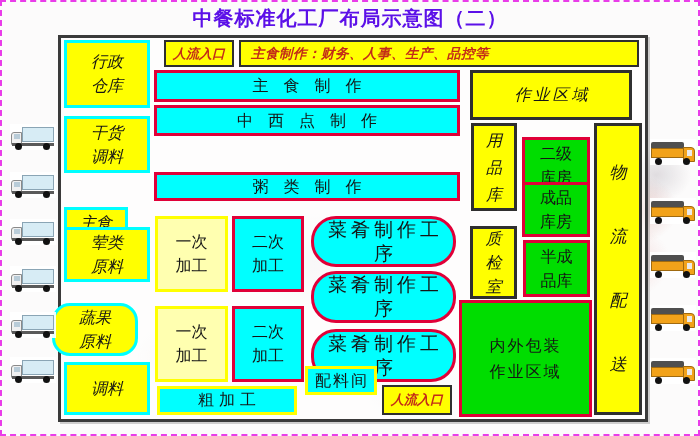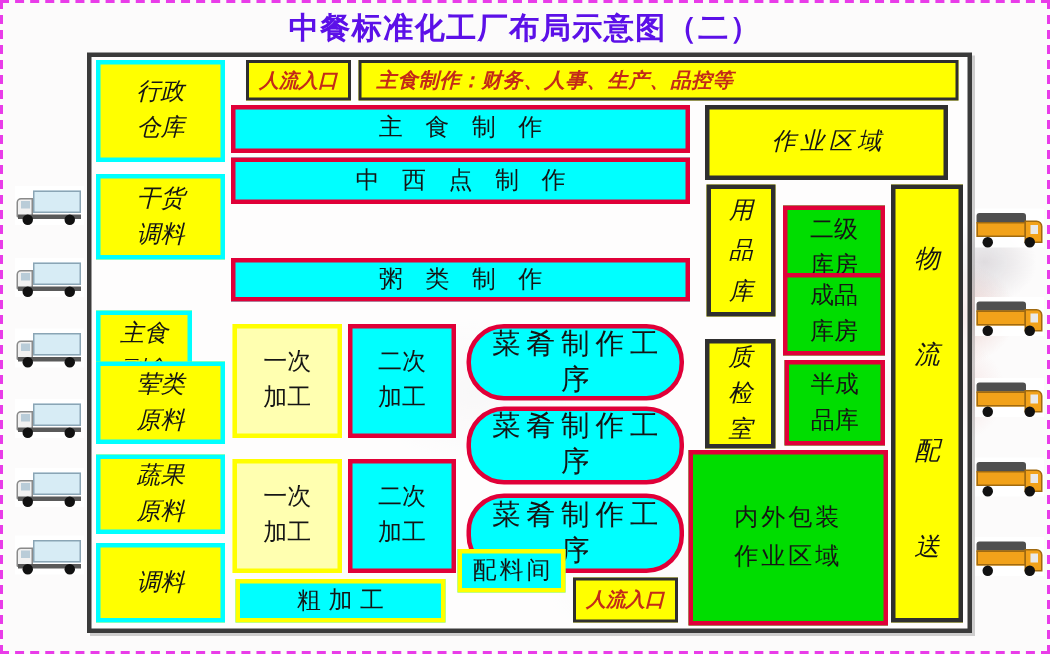--- a/index.html
+++ b/index.html
@@ -74,23 +74,23 @@
 
   <div class="box yellow bd-dark2 red-text" style="left:162px;top:38px;width:70px;height:27px;font-size:13px;">人流入口</div>
   <div class="box yellow bd-dark2 red-text" style="left:237px;top:38px;width:400px;height:27px;font-size:13.5px;justify-content:flex-start;padding-left:10px;letter-spacing:0.5px;">主食制作：财务、人事、生产、品控等</div>
 
   <div class="box yellow bd-cyan" style="left:62px;top:38px;width:86px;height:68px;">行政
 仓库</div>
   <div class="box yellow bd-cyan" style="left:62px;top:114px;width:86px;height:57px;">干货
 调料</div>
   <div class="box yellow bd-cyan" style="left:62px;top:177px;width:64px;height:56px;margin-top:28px;">主食
 副食</div>
-  <div class="box yellow bd-cyan" style="left:62px;top:239px;width:86px;height:55px;">荤类
+  <div class="box yellow bd-cyan" style="left:62px;top:225px;width:86px;height:55px;">荤类
 原料</div>
-  <div class="box yellow bd-cyan" style="left:62px;top:301px;width:86px;height:53px;">蔬果
+  <div class="box yellow bd-cyan" style="left:50px;top:301px;width:86px;height:53px;border-radius:18px;">蔬果
 原料</div>
   <div class="box yellow bd-cyan" style="left:62px;top:360px;width:86px;height:53px;">调料</div>
 
   <div class="box cyan bd-red spread" style="left:152px;top:68px;width:306px;height:32px;">主食制作</div>
   <div class="box cyan bd-red spread" style="left:152px;top:103px;width:306px;height:31px;">中西点制作</div>
   <div class="box cyan bd-red spread" style="left:152px;top:170px;width:306px;height:29px;">粥类制作</div>
 
   <div class="box pale bd-yellow" style="left:153px;top:214px;width:73px;height:76px;">一次
 加工</div>
   <div class="box cyan bd-red" style="left:230px;top:214px;width:72px;height:76px;">二次

